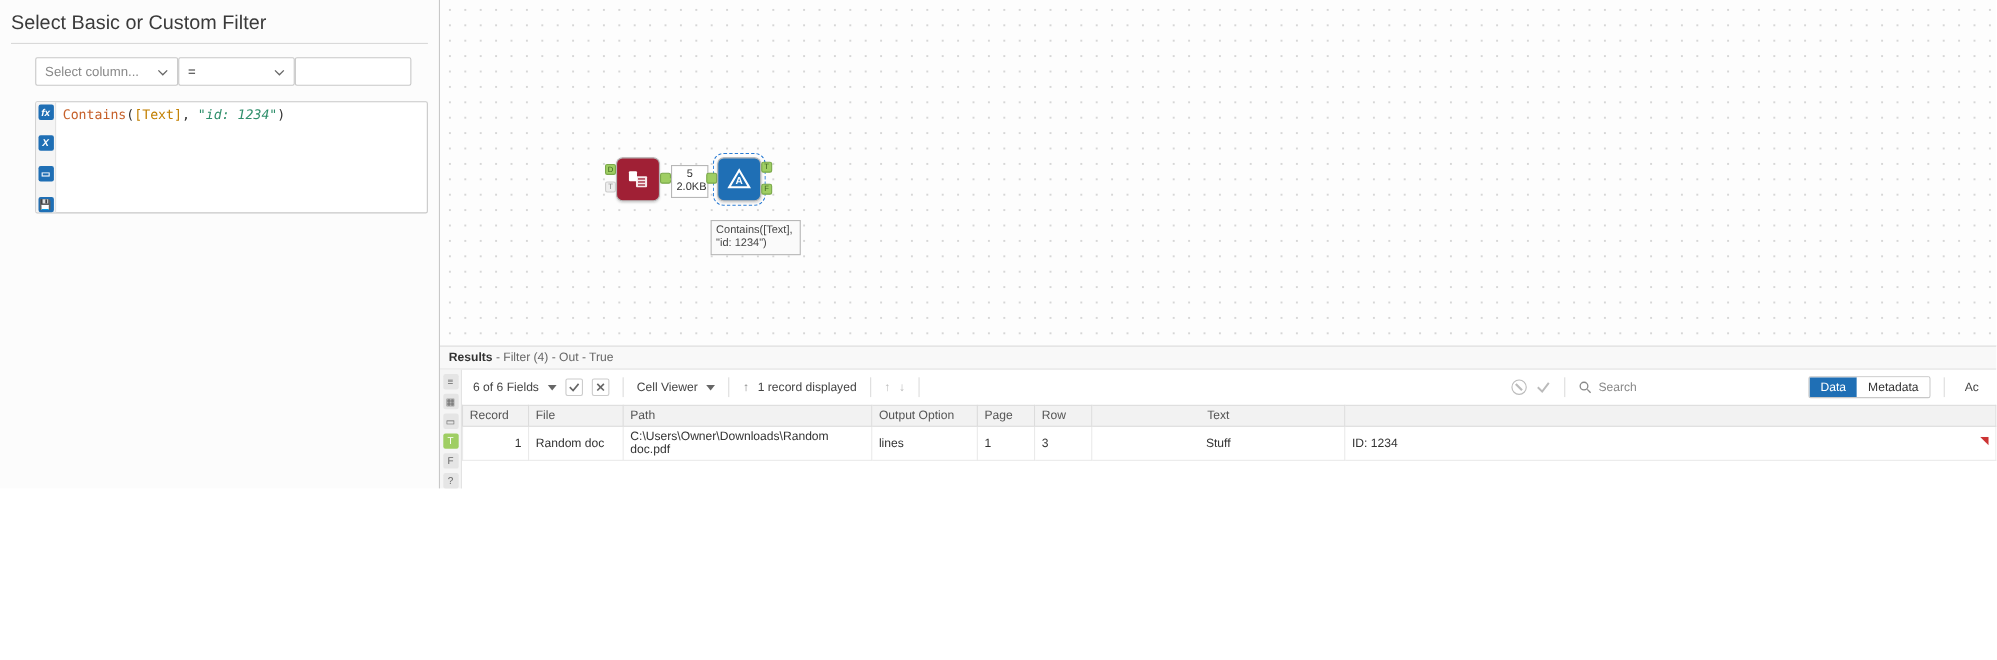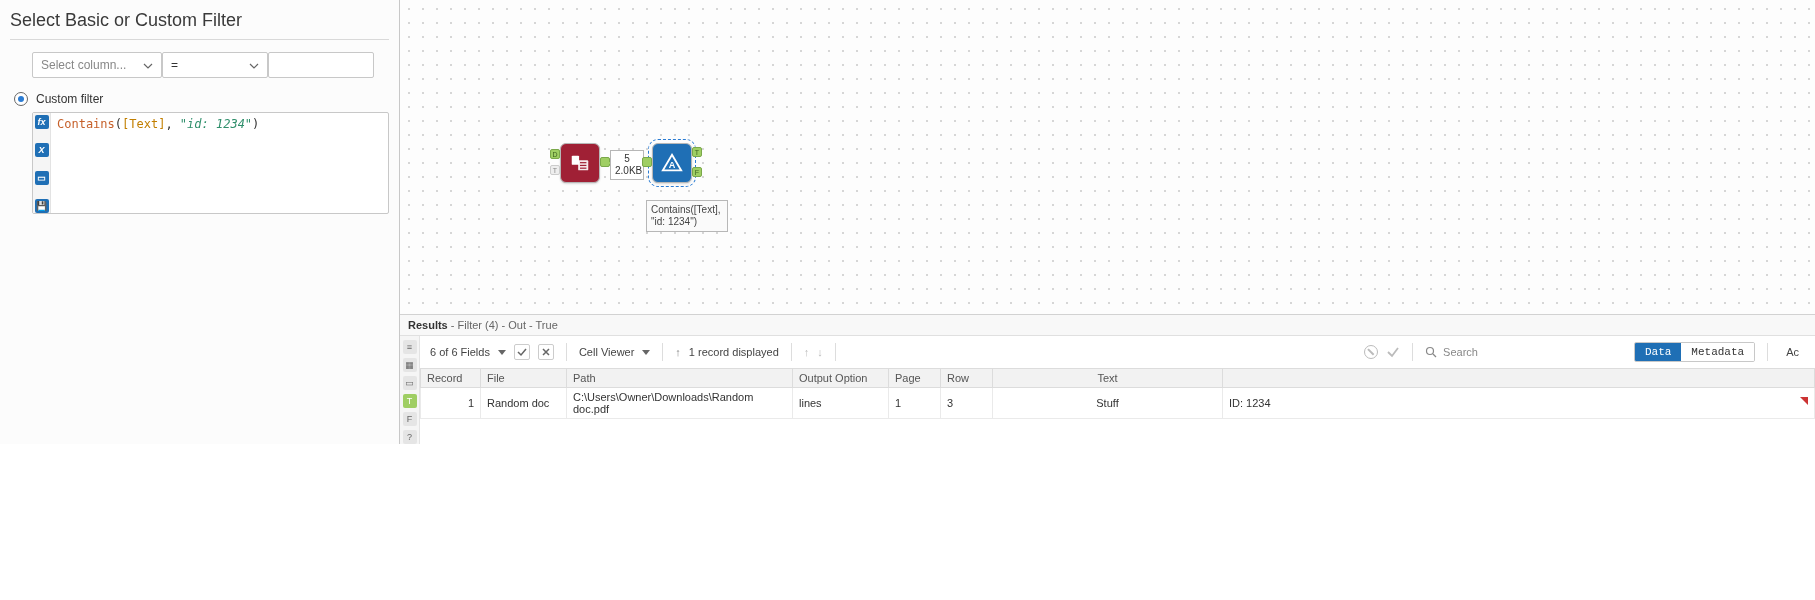--- a/index.html
+++ b/index.html
@@ -65,21 +65,21 @@
   .tb-btn { width: 16px; height: 16px; border: 1px solid #ccc; border-radius: 2px; background: #fff; display: flex; align-items: center; justify-content: center; }
   .tb-text { display: flex; align-items: center; gap: 4px; }
   .tb-disabled { color: #bbb; }
   .spacer { flex: 1; }
   .circle-icon { width: 14px; height: 14px; border: 1.5px solid #bbb; border-radius: 50%; position: relative; }
   .circle-icon::after { content: ""; position: absolute; left: 2px; right: 2px; top: 5px; height: 1.5px; background: #bbb; transform: rotate(45deg); }
   .check-icon { width: 14px; height: 14px; }
   .search-box { display: flex; align-items: center; gap: 6px; color: #888; justify-content: flex-end; }
   .search-box svg { width: 12px; height: 12px; }
   .seg { display: flex; border: 1px solid #c8c8c8; border-radius: 2px; overflow: hidden; }
-  .seg-item { padding: 3px 10px; background: #fff; color: #333; font-family: Liberation Mono, monospace; }
+  .seg-item { padding: 3px 10px; background: #fff; color: #333; }
   .seg-item.active { background: #1f6fb5; color: #fff; }
   .tb-trailing { padding: 3px 6px; color: #444; }
 
   
   .table { width: 100%; border-collapse: collapse; font-size: 11px; }
   .table th { background: #f2f2f2; border: 1px solid #dcdcdc; padding: 3px 6px; text-align: left; font-weight: 400; color: #555; }
   .table td { border: 1px solid #eaeaea; padding: 3px 6px; color: #333; }
   .table td.num { text-align: right; }
   .row-flag { display: inline-block; width: 8px; height: 8px; background: #cc3333; clip-path: polygon(0 0, 100% 0, 100% 100%); float: right; }
 
@@ -109,24 +109,20 @@
           <svg viewBox="0 0 10 10">
               <path d="M1 3 L5 7 L9 3" fill="none" stroke="#666" stroke-width="1.2"></path>
             </svg>
         </span>
       </div>
       <div class="select-box val">
         <span></span>
       </div>
     </div>
 
-    <div class="radio-row">
-      <div class="radio checked"></div>
-      <div class="radio-label">Custom filter</div>
-    </div>
 
     <div class="expr-box">
       <div class="expr-gutter">
         <div class="gutter-icon" style="font-style:italic;">fx</div>
         <div class="gutter-icon" style="font-style:italic;">X</div>
         <div class="gutter-icon">▭</div>
         <div class="gutter-icon">💾</div>
       </div>
       <div class="expr-text">
         <span class="tok-fn">Contains</span><span>(</span><span class="tok-col">[Text]</span><span>, </span><span class="tok-str">"id: 1234"</span><span>)</span>

